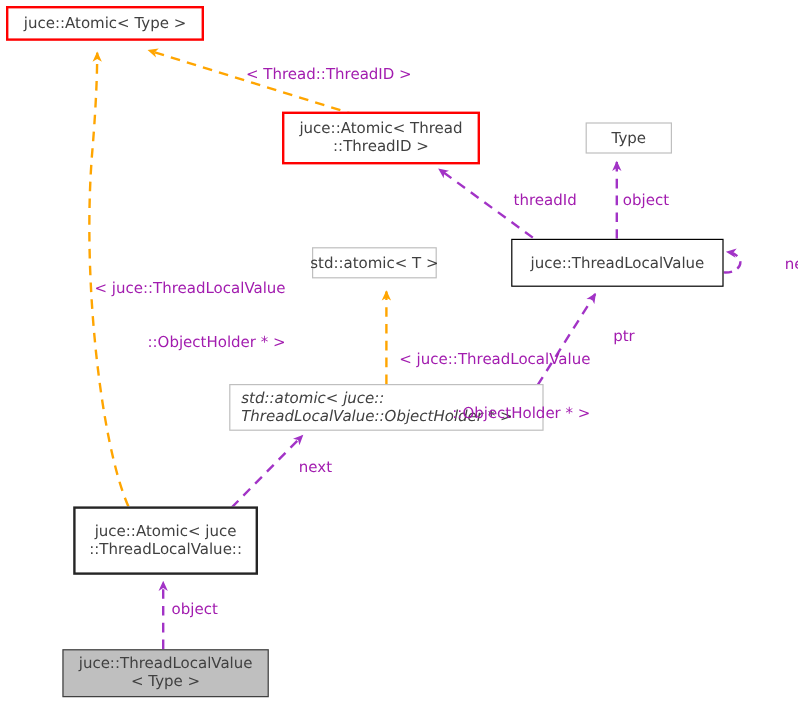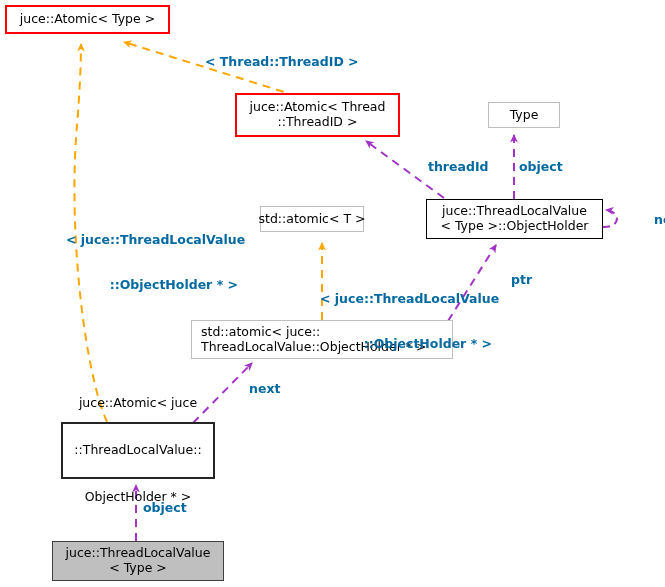--- a/index.html
+++ b/index.html
@@ -24,55 +24,53 @@
   }
   .node {
     position: absolute;
     box-sizing: border-box;
     display: flex;
     align-items: center;
     justify-content: center;
     text-align: center;
     line-height: 1.18;
     font-size: 12.5px;
-    color: #000000;
+    color: #404040;
     background: #ffffff;
     white-space: pre;
     z-index: 3;
   }
   .node.red {
     border: 2px solid #ff0000;
     background: #ffffff;
   }
   .node.gray-border {
     border: 1px solid #bfbfbf;
     background: #ffffff;
   }
   .node.black {
     border: 1px solid #000000;
     background: #ffffff;
   }
   .node.black-thick {
     border: 2px solid #252525;
     background: #ffffff;
-    gap: 32px;
   }
   .node.filled {
     border: 1px solid #404040;
     background: #bfbfbf;
   }
   .edge-label {
     position: absolute;
     font-size: 12.5px;
-    color: #0369a1;
+    color: #a21caf;
     white-space: pre;
     line-height: 1.2;
     text-align: center;
     z-index: 4;
-    font-weight: bold;
   }
   .edge-label.left {
     text-align: right;
   }
 </style>
 </head>
 <body>
 
 <div id="diagram">
 
@@ -113,36 +111,34 @@
     <span>juce::Atomic&lt; Thread</span>
     <span>::ThreadID &gt;</span>
   </div>
 
   <div class="node gray-border" style="left:488px; top:102px; width:72px; height:26px;">
     <span>Type</span>
   </div>
 
   <div class="node black" style="left:426px; top:199px; width:177px; height:40px; flex-direction:column;">
     <span>juce::ThreadLocalValue</span>
-    <span>&lt; Type &gt;::ObjectHolder</span>
   </div>
 
   <div class="node gray-border" style="left:260px; top:206px; width:104px; height:26px;">
     <span>std::atomic&lt; T &gt;</span>
   </div>
 
-  <div class="node gray-border" style="left:191px; top:320px; width:262px; height:39px; flex-direction:column;">
+  <div class="node gray-border" style="left:191px; top:320px; width:262px; height:39px; flex-direction:column;font-style:italic;">
     <span style="align-self:flex-start; padding-left:9px;">std::atomic&lt; juce::</span>
     <span style="align-self:flex-start; padding-left:9px;">ThreadLocalValue::ObjectHolder * &gt;</span>
   </div>
 
   <div class="node black-thick" style="left:61px; top:422px; width:154px; height:57px; flex-direction:column;">
     <span>juce::Atomic&lt; juce</span>
     <span>::ThreadLocalValue::</span>
-    <span>ObjectHolder * &gt;</span>
   </div>
 
   <div class="node filled" style="left:52px; top:541px; width:172px; height:40px; flex-direction:column;">
     <span>juce::ThreadLocalValue</span>
     <span>&lt; Type &gt;</span>
   </div>
 
   <div class="edge-label" style="left:205px; top:54px;">&lt; Thread::ThreadID &gt;</div>
 
   <div class="edge-label left" style="left:66px; top:202px; width:172px;">

